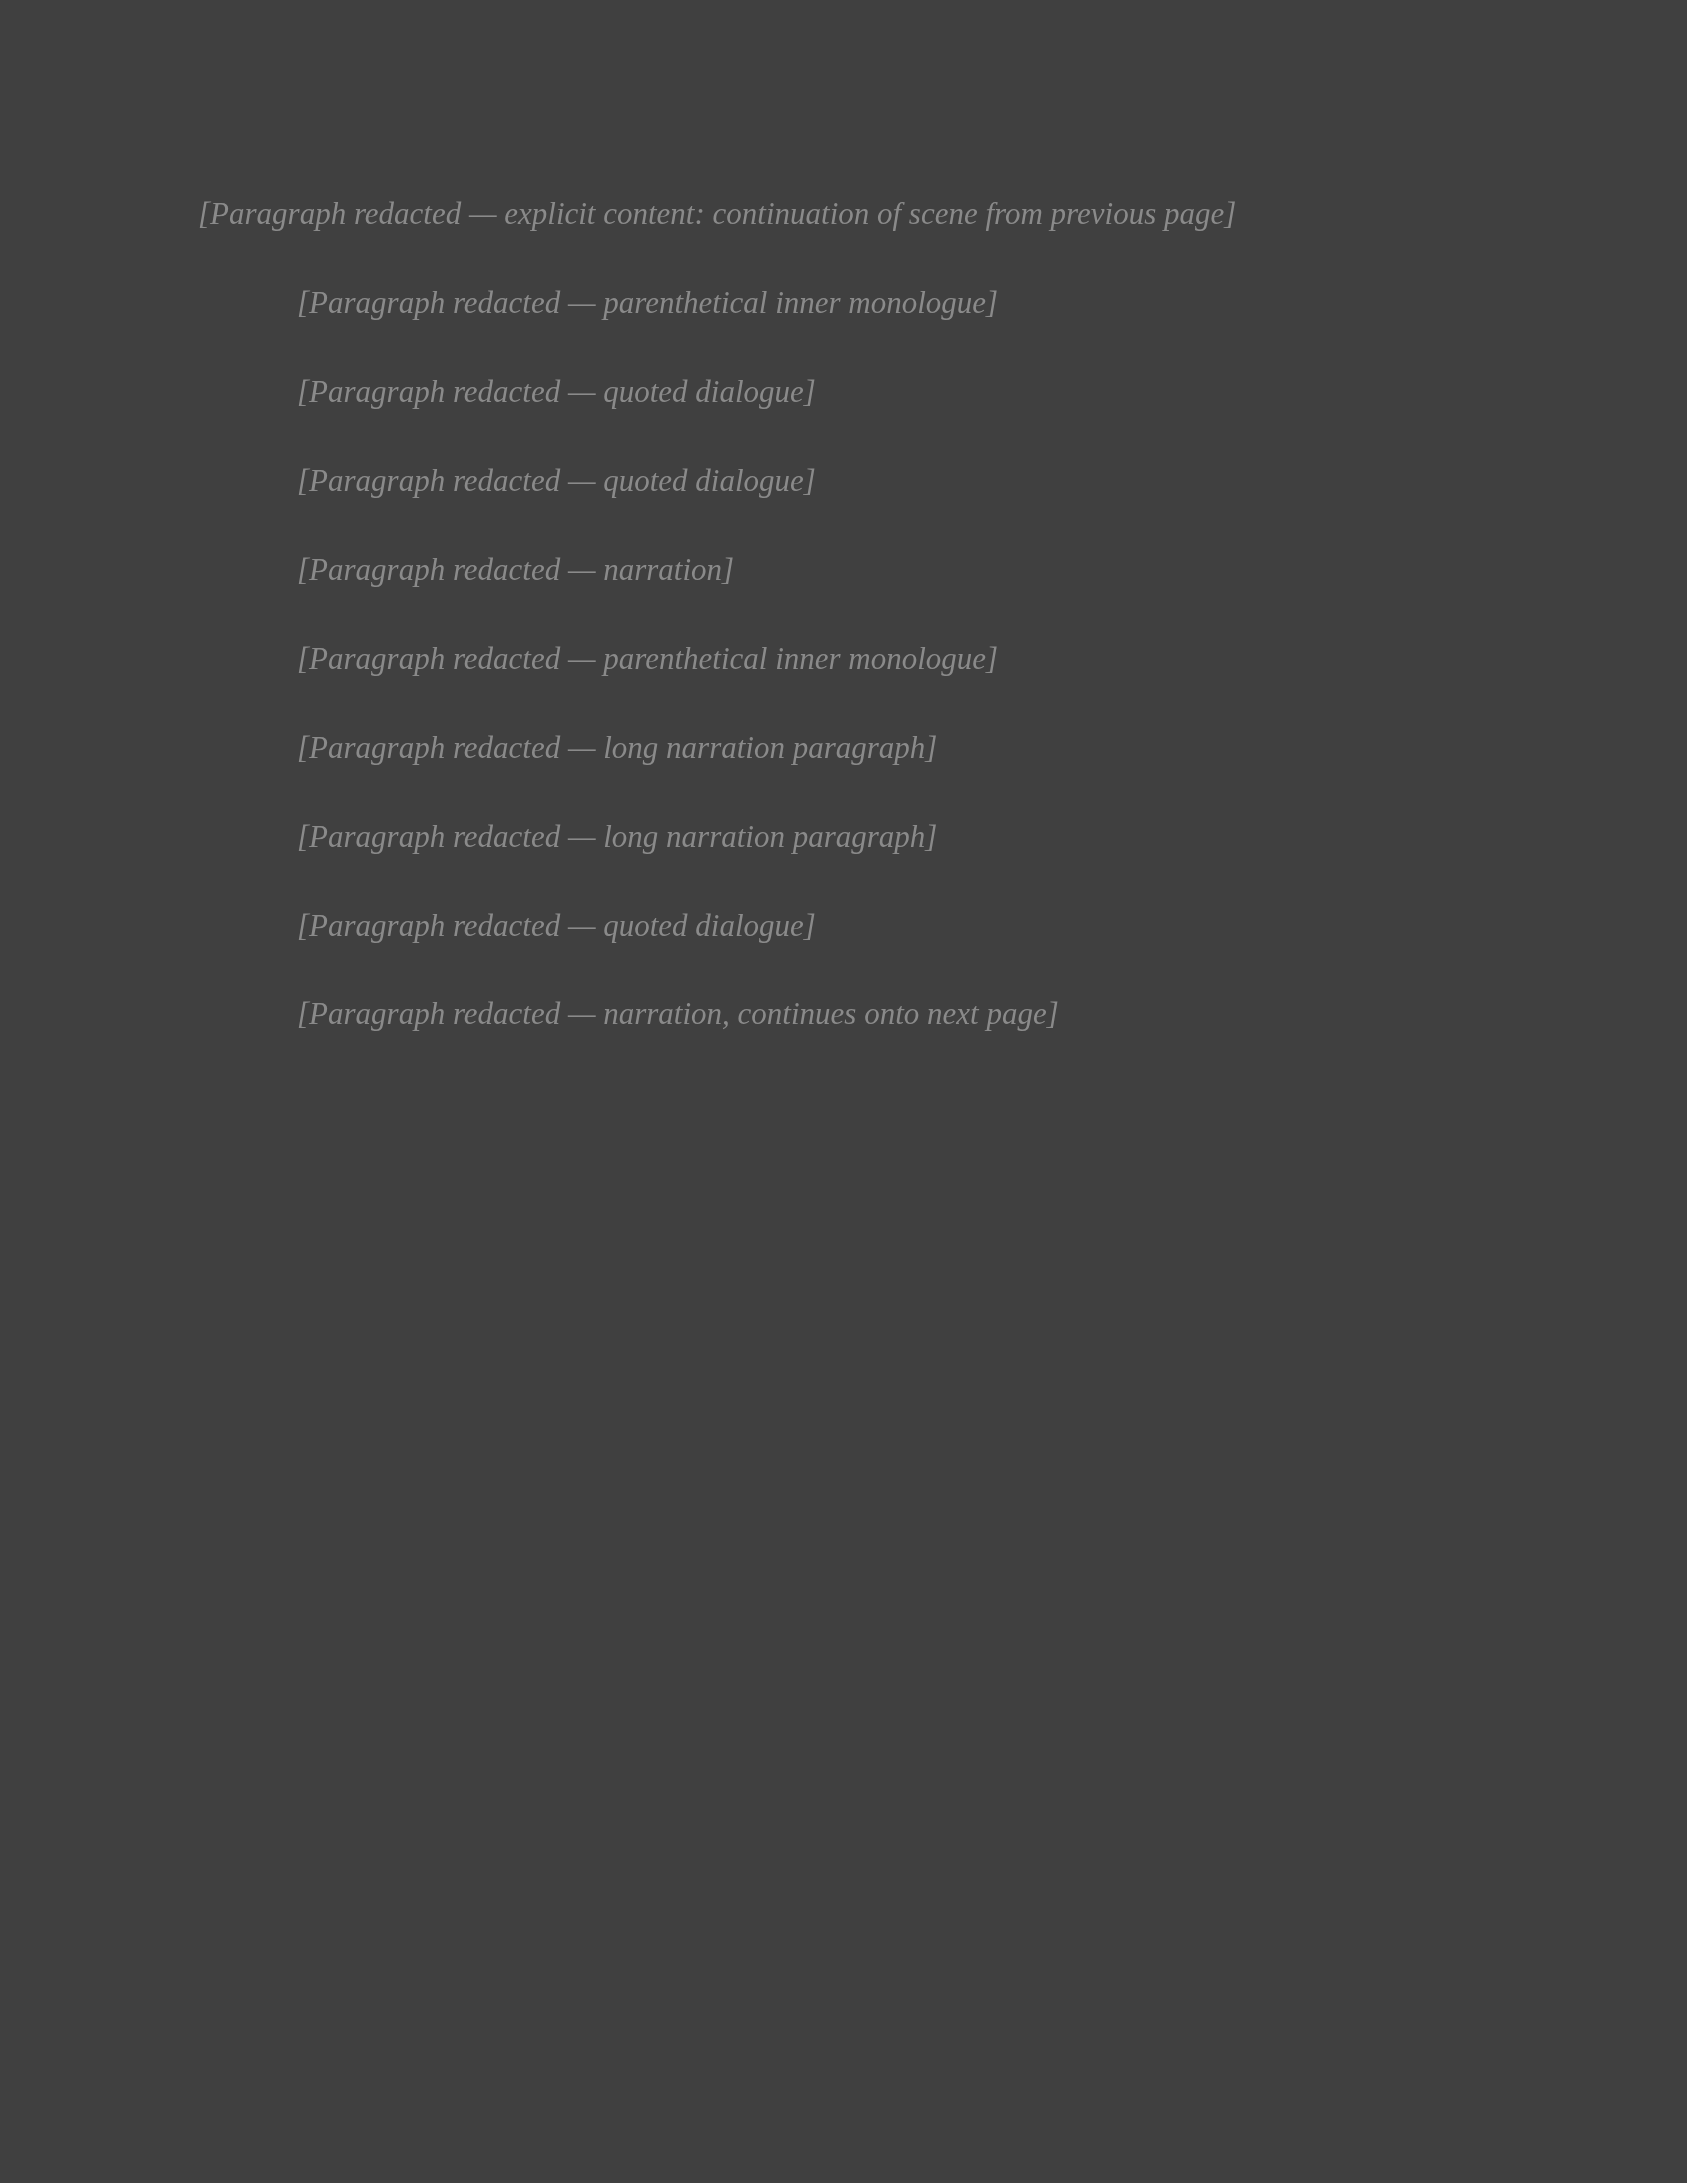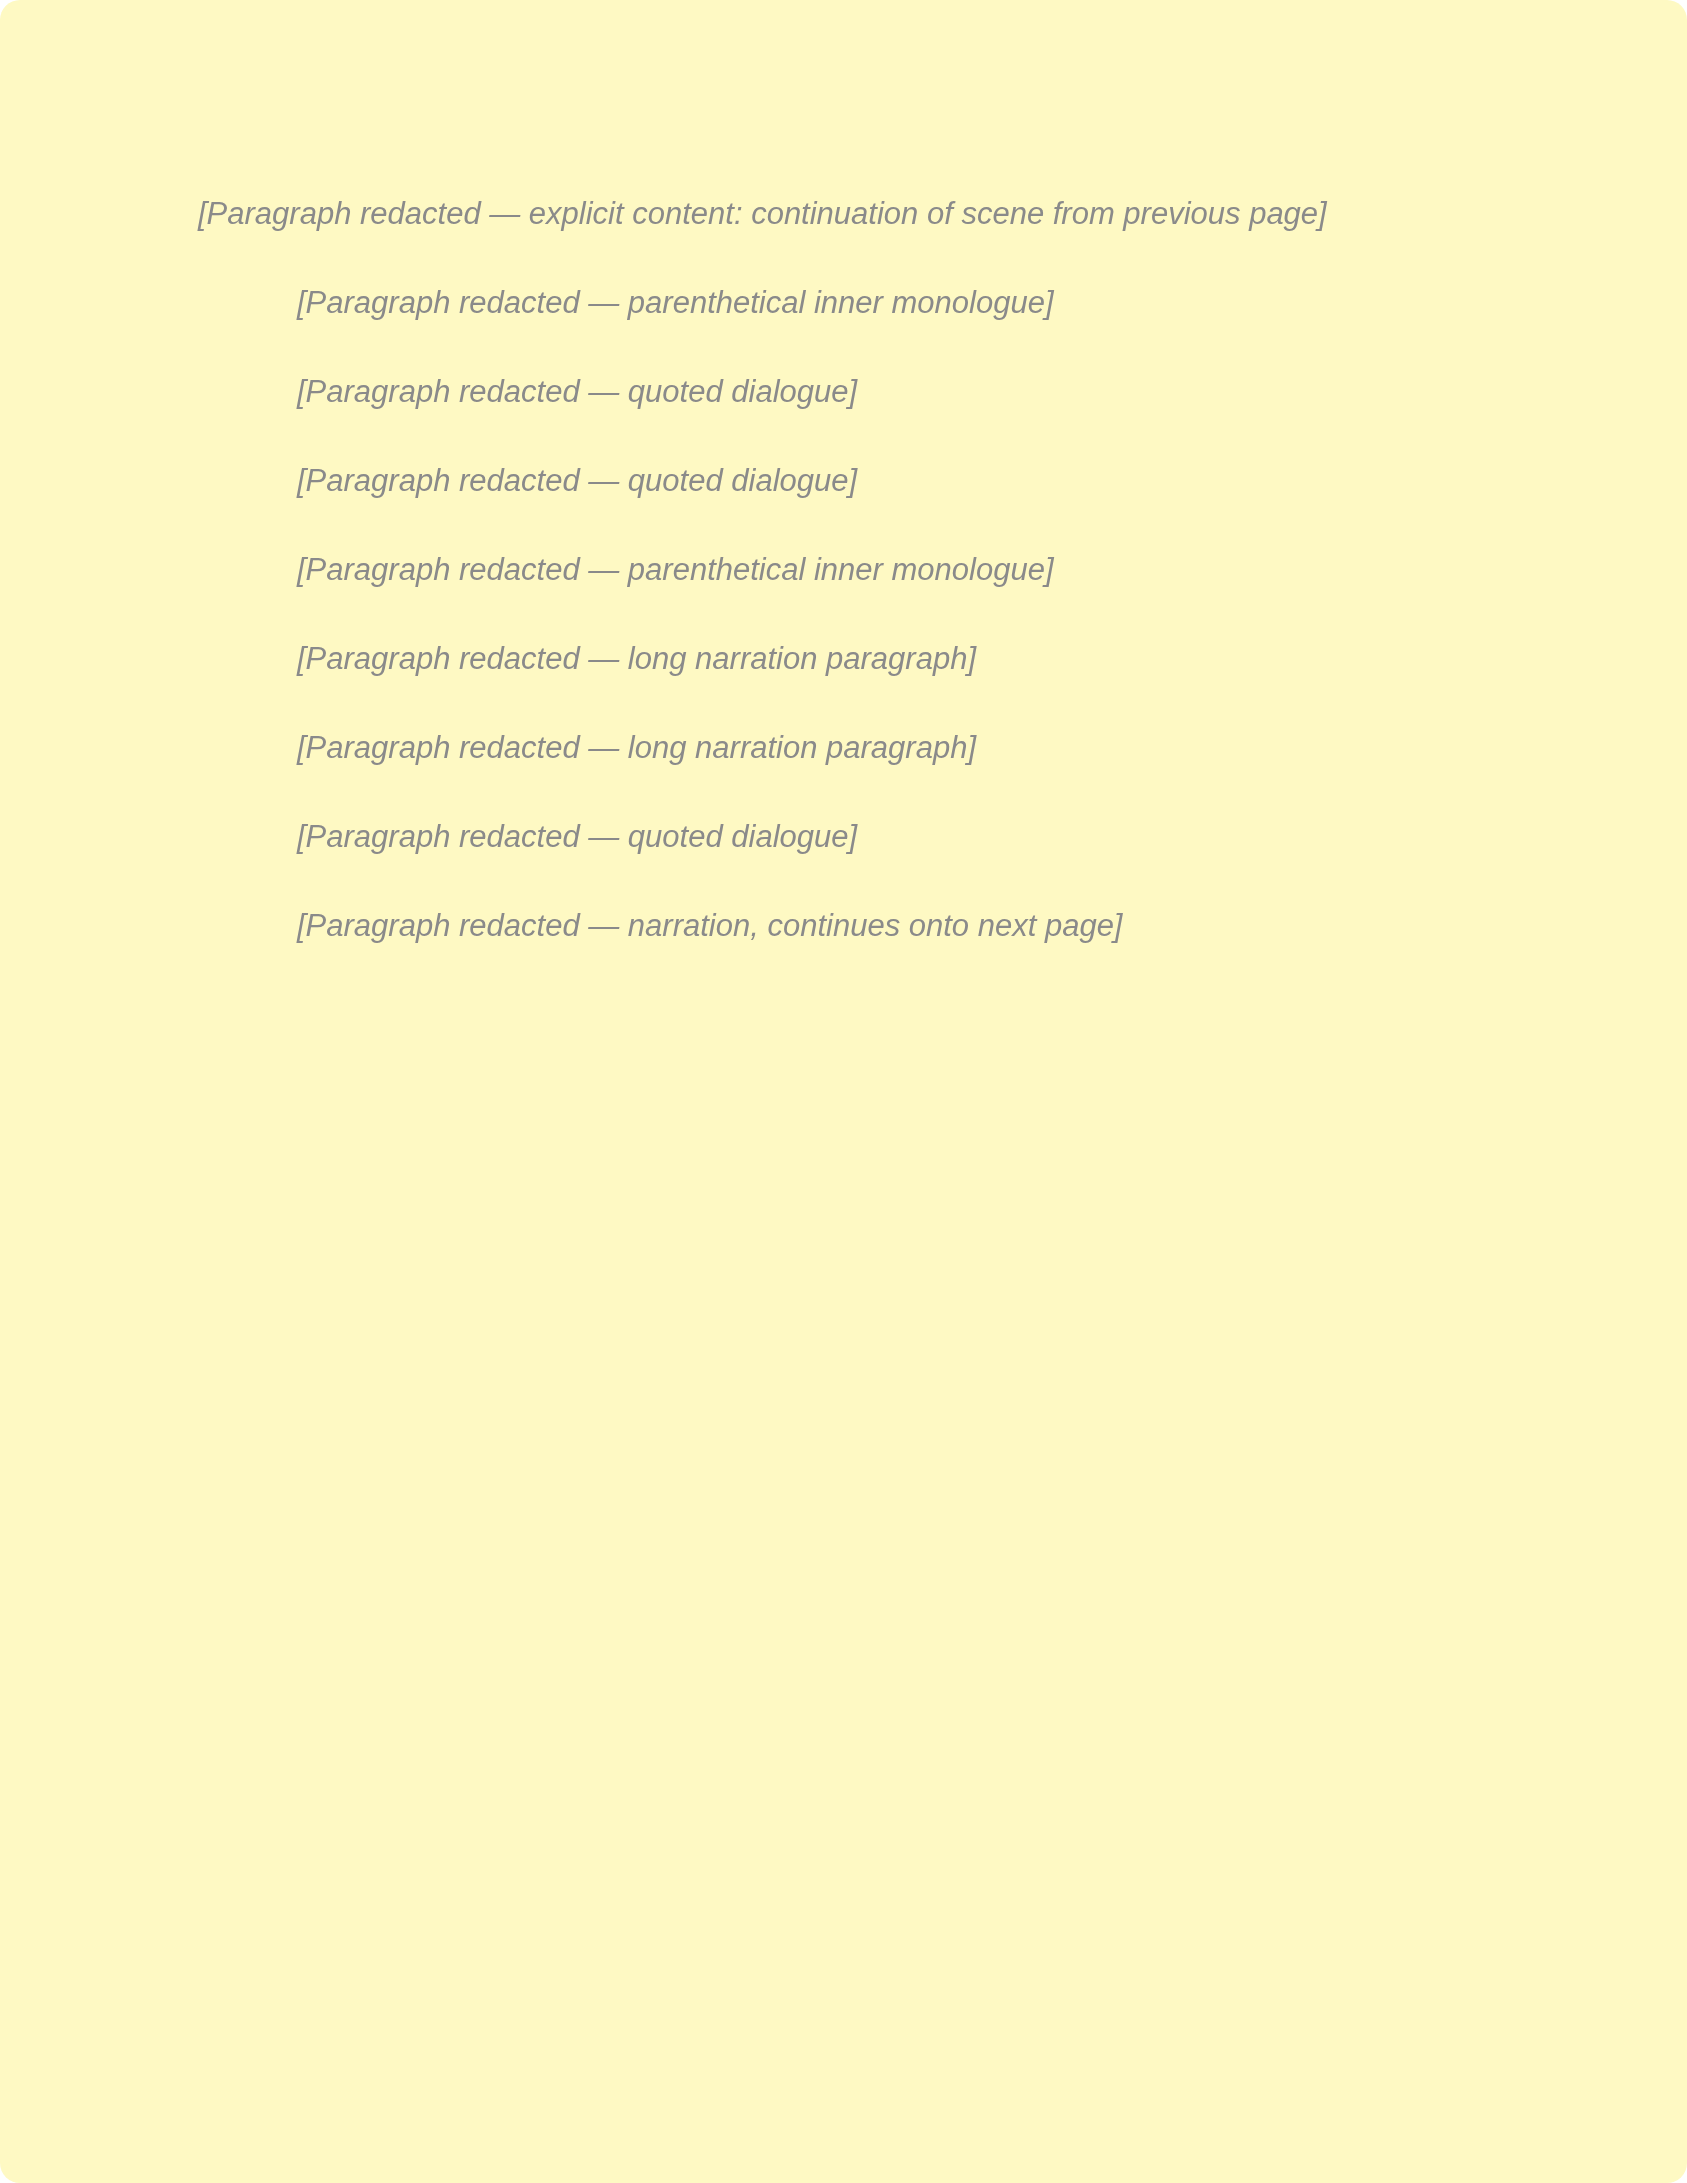--- a/index.html
+++ b/index.html
@@ -4,24 +4,23 @@
 <style>
   html, body {
     margin: 0;
     padding: 0;
     background: #ffffff;
   }
   .page {
     position: relative;
     width: 1687px;
     height: 2183px;
-    background: #fef9c3;
+    background: #404040;
     box-sizing: border-box;
-    font-family: Liberation Sans, sans-serif;
-    border-radius: 20px;
+    font-family: Liberation Serif, serif;
   }
   .text-block {
     position: absolute;
     left: 198px;
     top: 192px;
     width: 1290px;
     color: #1a1a1a;
     font-size: 31px;
     line-height: 1.45;
   }
@@ -43,20 +42,21 @@
 </style>
 </head>
 <body>
 
 <div class="page">
   <div class="text-block" id="text-block">
       <p class="para no-indent"><span class="redacted">[Paragraph redacted — explicit content: continuation of scene from previous page]</span></p>
       <p class="para indent"><span class="redacted">[Paragraph redacted — parenthetical inner monologue]</span></p>
       <p class="para indent"><span class="redacted">[Paragraph redacted — quoted dialogue]</span></p>
       <p class="para indent"><span class="redacted">[Paragraph redacted — quoted dialogue]</span></p>
+      <p class="para indent"><span class="redacted">[Paragraph redacted — narration]</span></p>
       <p class="para indent"><span class="redacted">[Paragraph redacted — parenthetical inner monologue]</span></p>
       <p class="para indent"><span class="redacted">[Paragraph redacted — long narration paragraph]</span></p>
       <p class="para indent"><span class="redacted">[Paragraph redacted — long narration paragraph]</span></p>
       <p class="para indent"><span class="redacted">[Paragraph redacted — quoted dialogue]</span></p>
       <p class="para indent"><span class="redacted">[Paragraph redacted — narration, continues onto next page]</span></p>
     </div>
 </div>
 
 
 </body></html>

